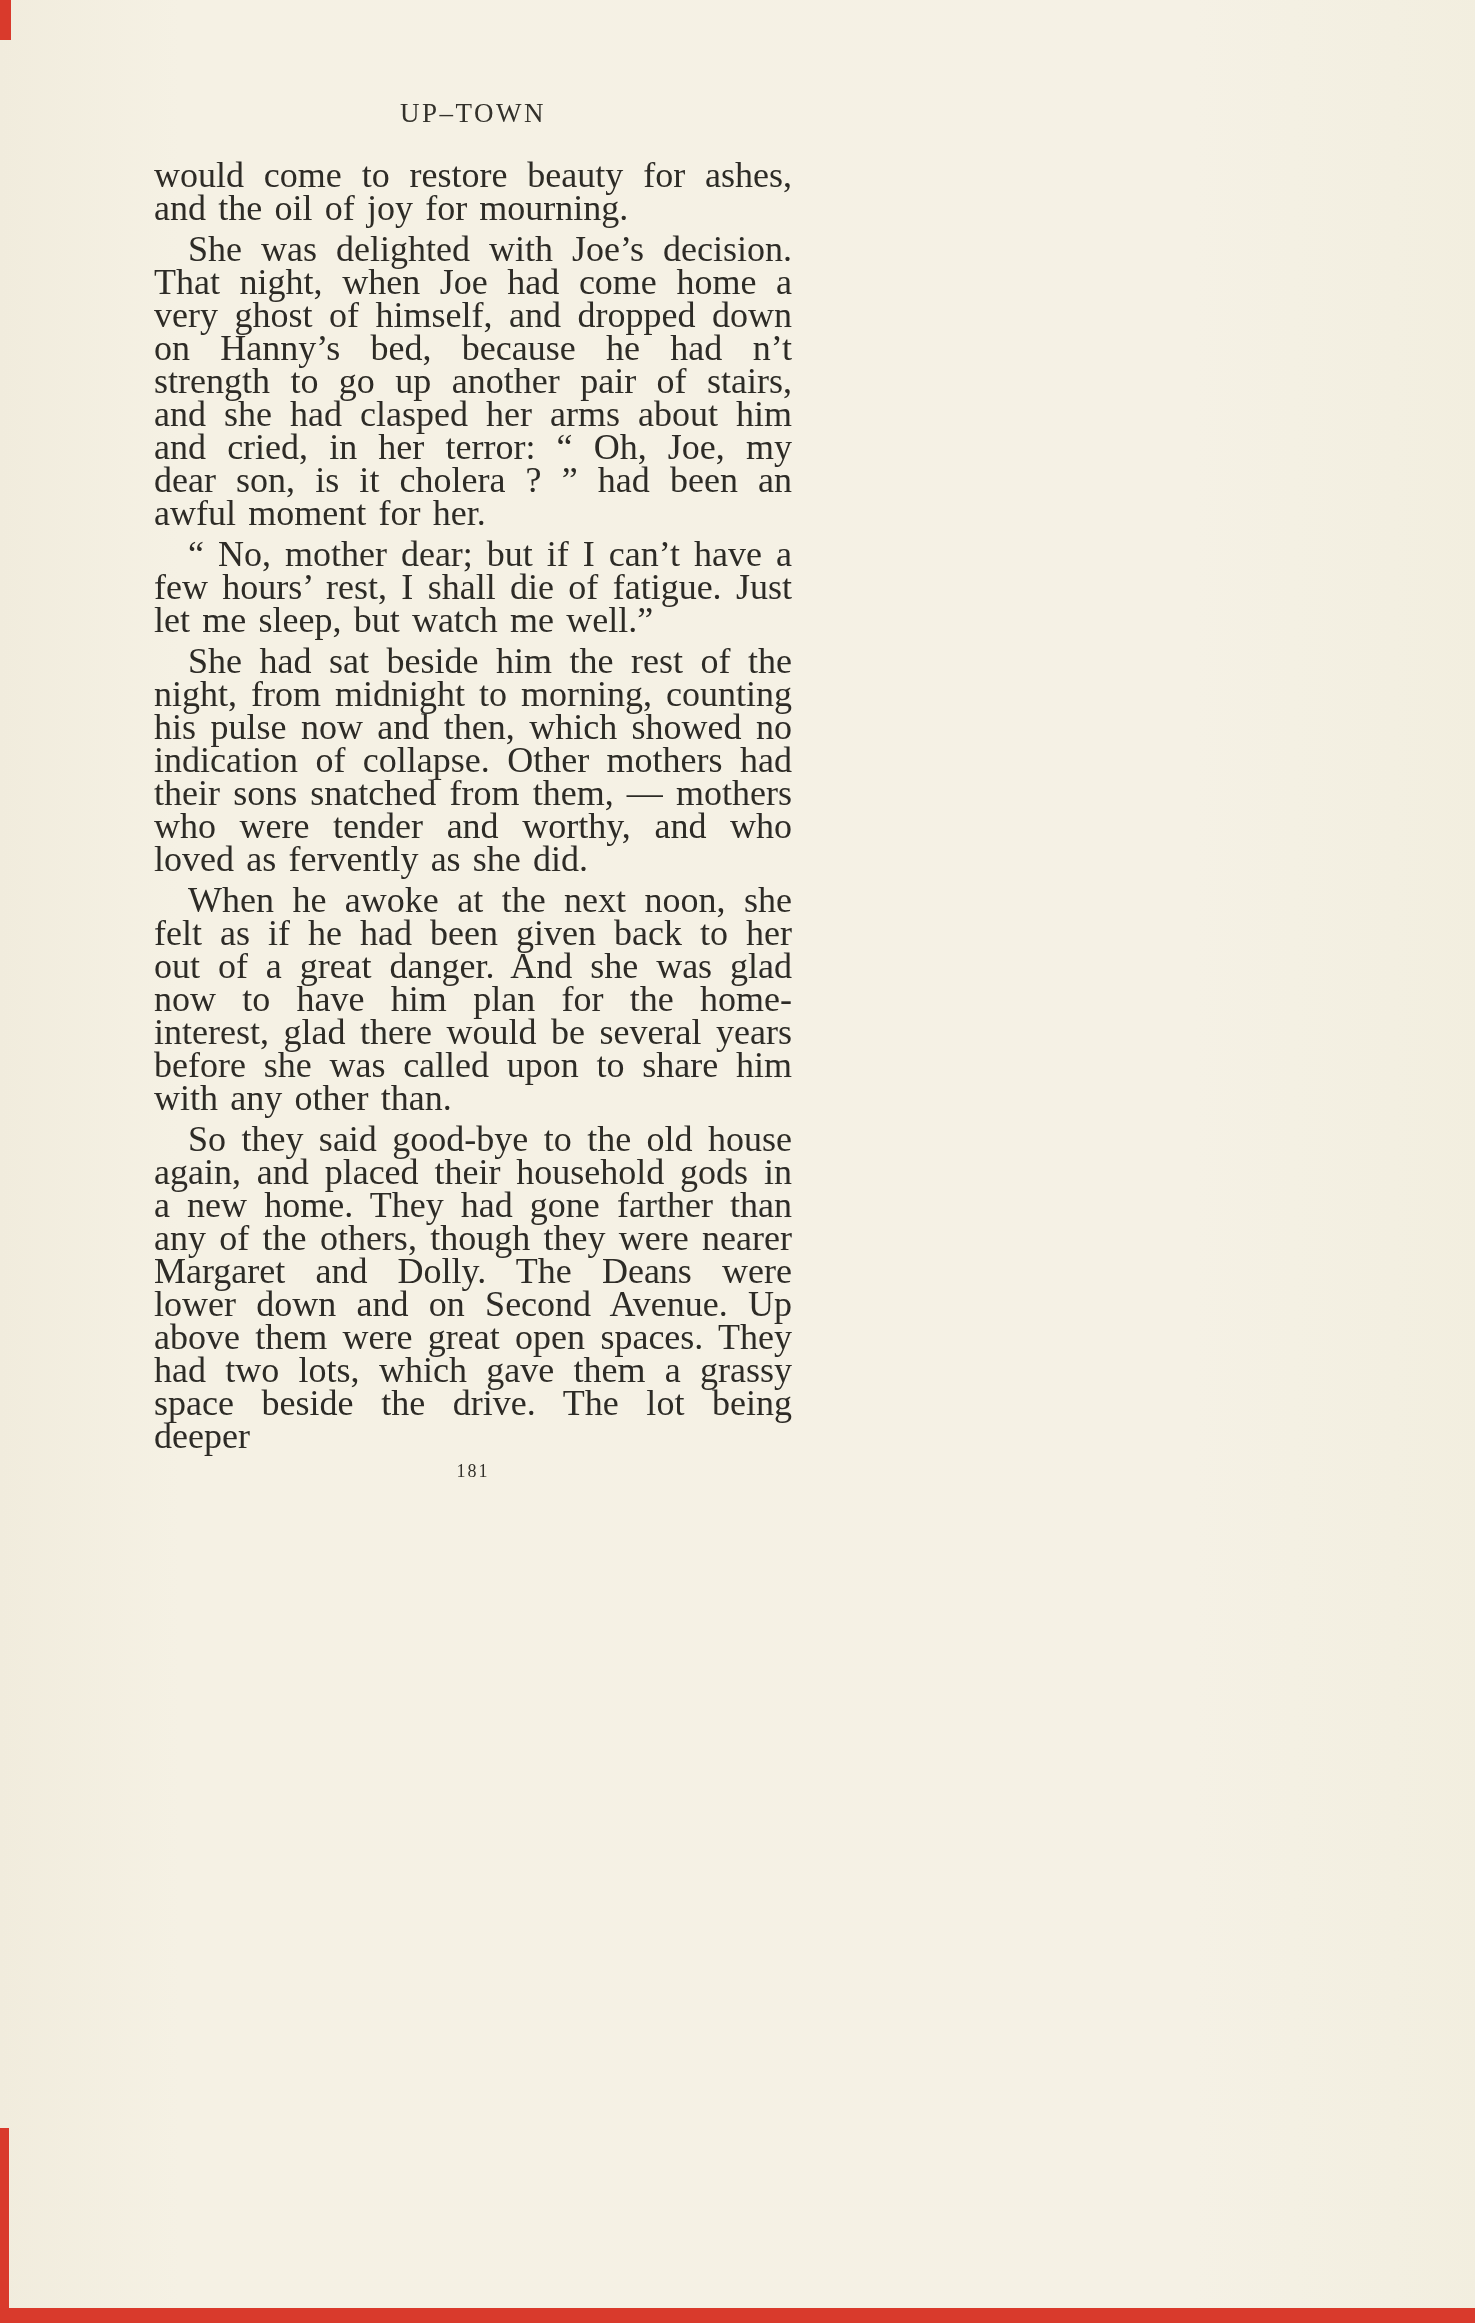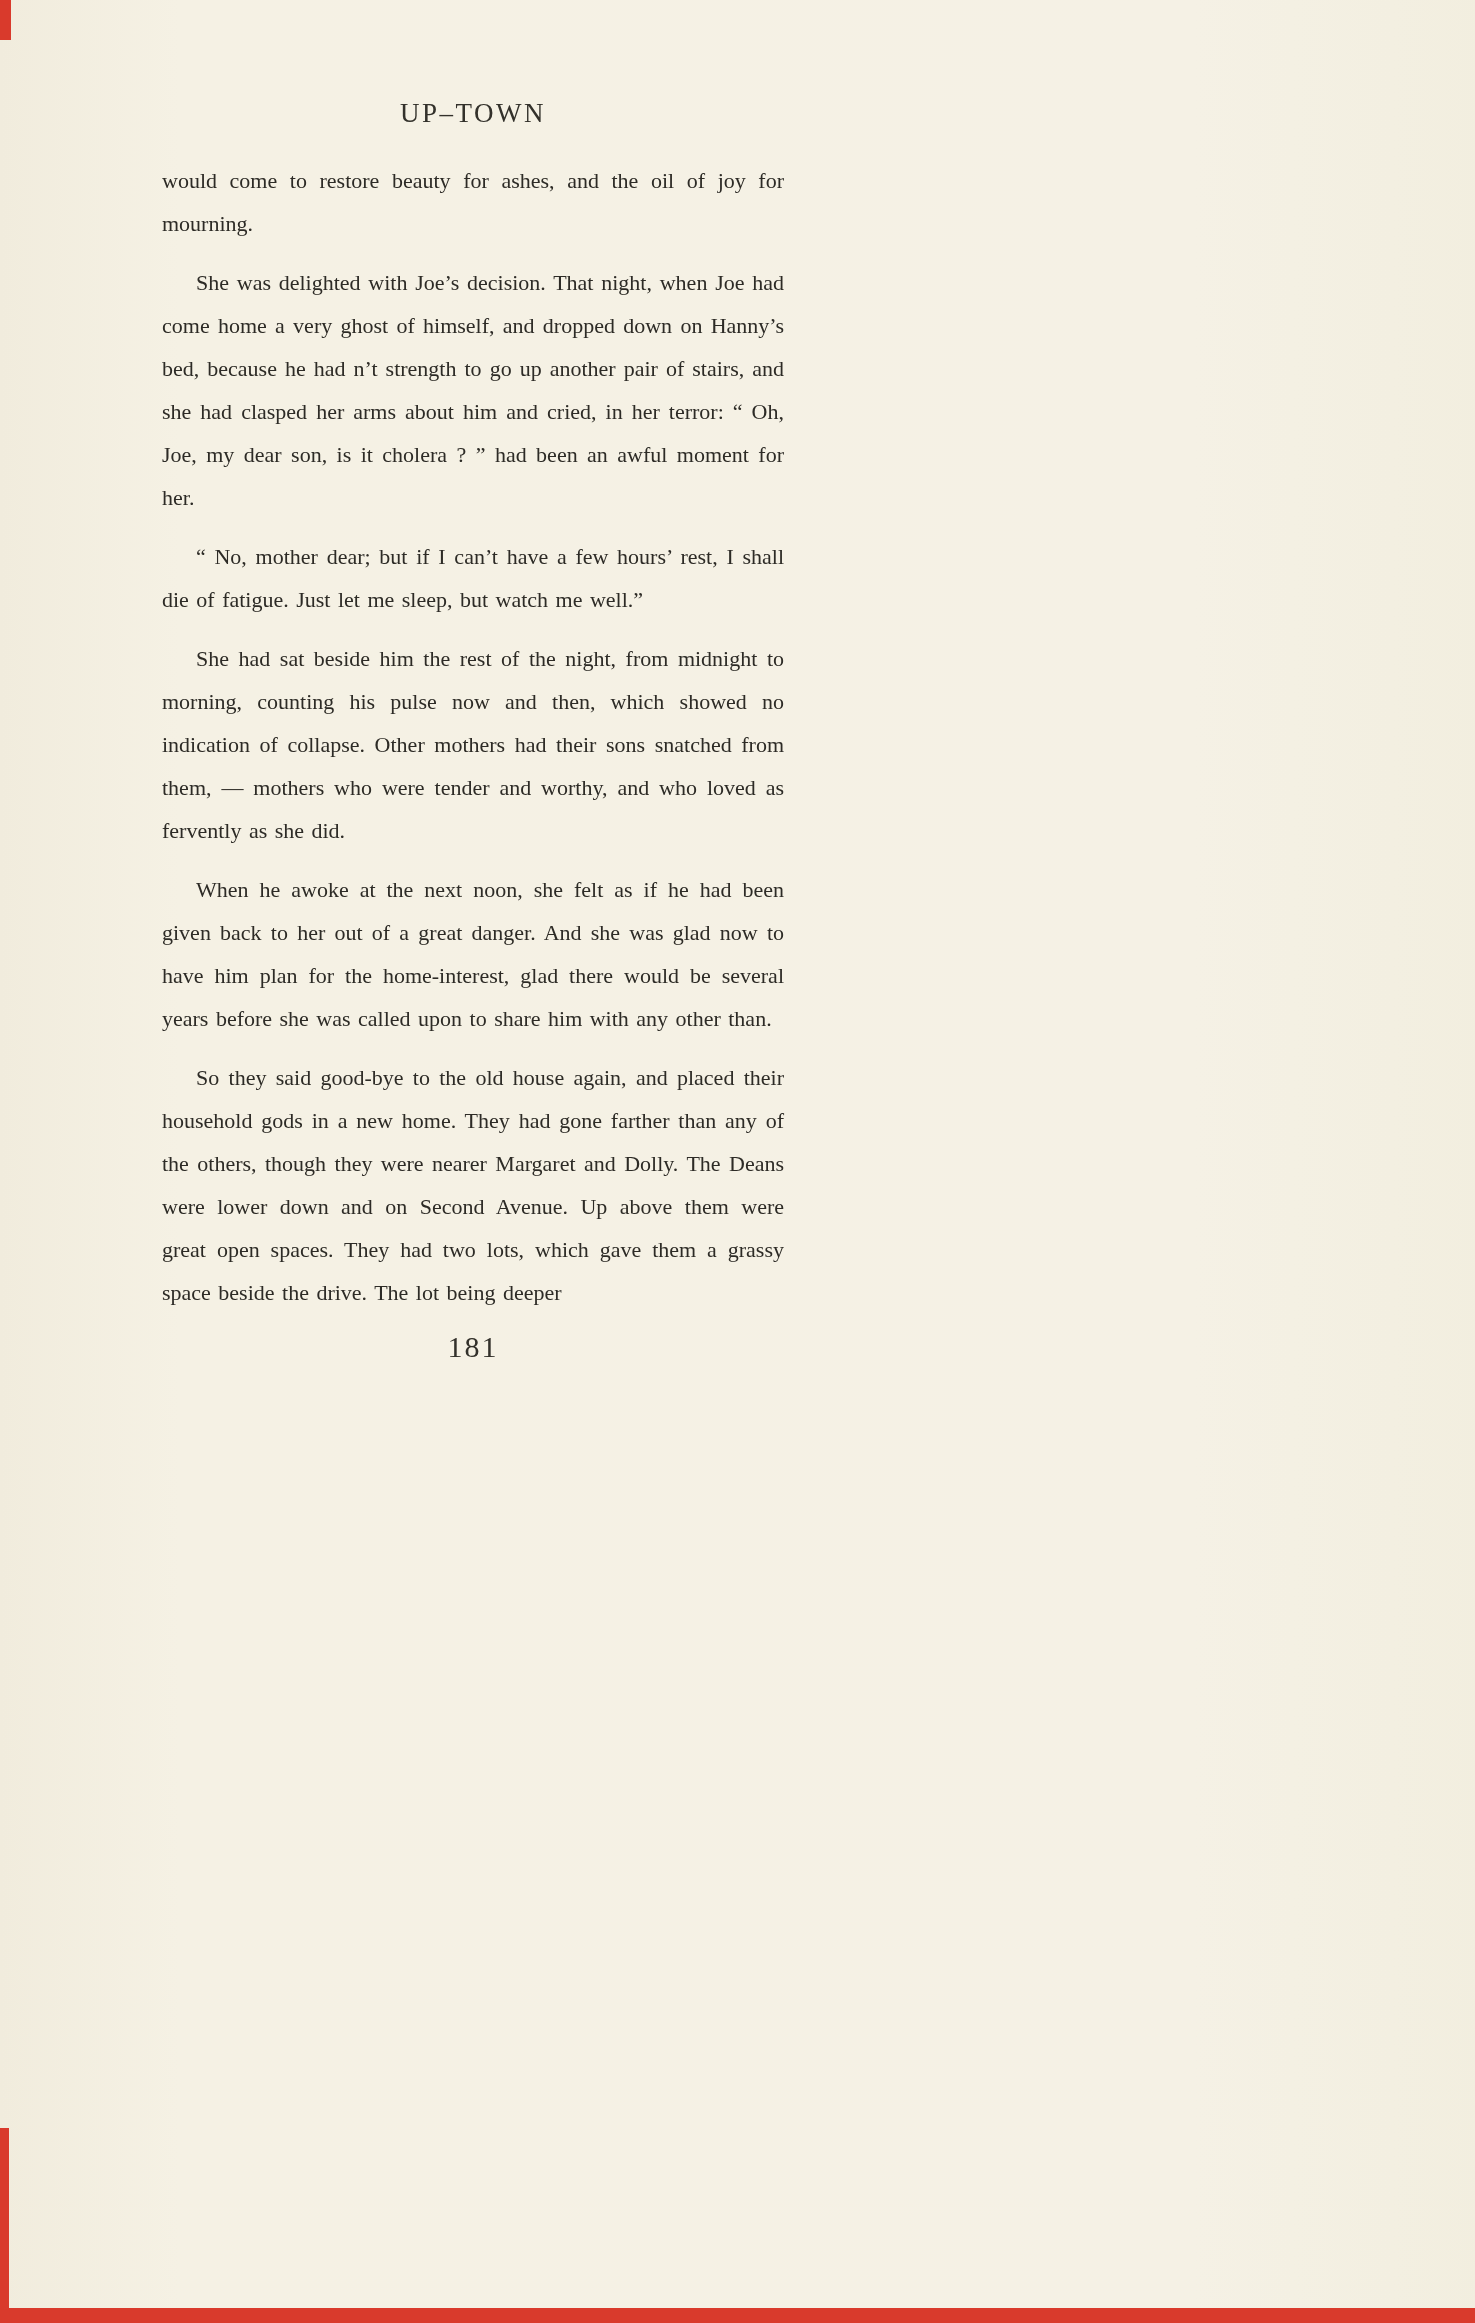--- a/index.html
+++ b/index.html
@@ -25,34 +25,34 @@
   }
   .running-head {
     text-align: center;
     font-size: 27px;
     letter-spacing: 2.5px;
     margin: 0 0 30px 0;
     font-weight: normal;
     color: #33312b;
   }
   .body-text p {
-    margin: 16px;
-    font-size: 22px;
-    line-height: 43px;
+    margin: 8px;
+    font-size: 36px;
+    line-height: 33px;
     text-align: justify;
     text-indent: 34px;
     word-spacing: 0.09em;
     color: #2d2b26;
   }
   .body-text p.no-indent {
     text-indent: 0;
   }
   .folio {
     text-align: center;
-    font-size: 30px;
+    font-size: 18px;
     letter-spacing: 2px;
     margin-top: 7px;
     color: #33312b;
   }
   
   .edge {
     position: absolute;
     background: #d93a2c;
   }
   .edge-top-left {

